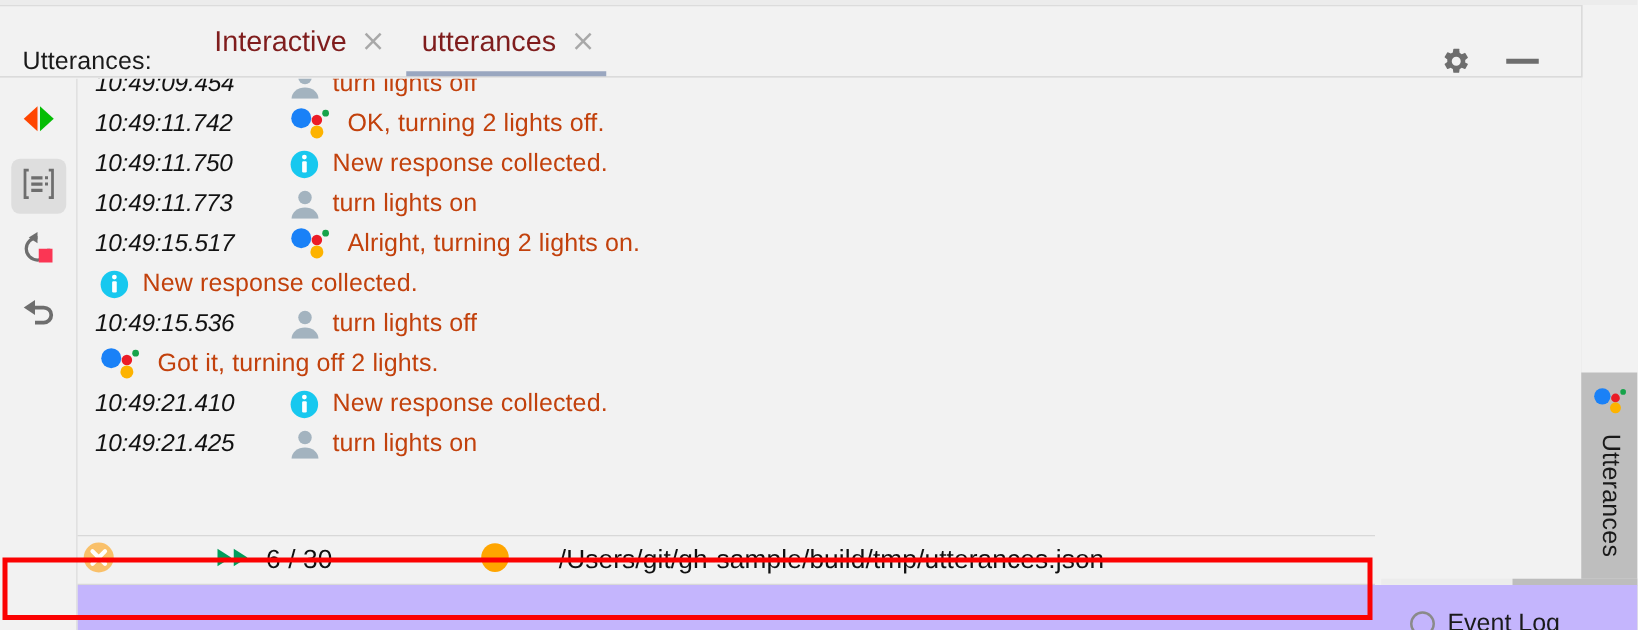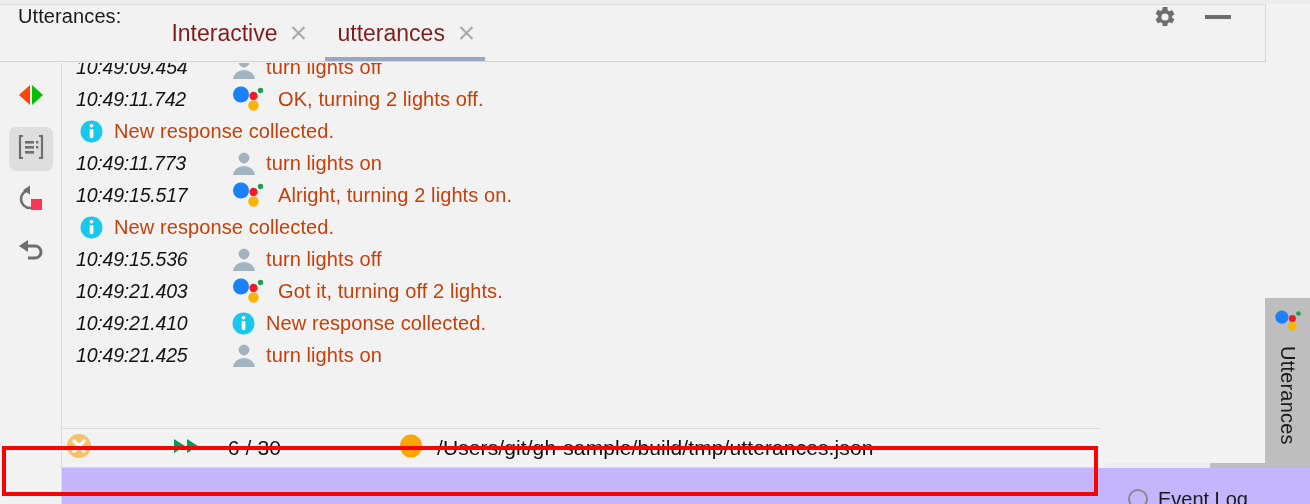--- a/index.html
+++ b/index.html
@@ -11,21 +11,21 @@
     -webkit-font-smoothing:antialiased;
   }
   .root { position:relative; width:1310px; height:504px; background:#f2f2f2; }
 
   
   .tabbar {
     position:absolute; left:0; top:4px; width:1265px; height:58px;
     background:#f2f2f2;
     border-top:1px solid #dcdcdc;
     border-bottom:1px solid #d4d4d4;
-    display:flex; align-items:flex-start;
+    display:flex; align-items:flex-end;
   }
   .tabbar-title {
     margin-left:18px; font-size:20px; color:#1a1a1a; letter-spacing:0.1px;
     white-space:nowrap;
   }
   .tabs { display:flex; align-items:stretch; height:100%; margin-left:34px; }
   .tab {
     position:relative; display:flex; align-items:center; height:100%;
     padding:0 14px 0 16px; cursor:default;
   }
@@ -252,20 +252,21 @@
             <svg width="34" height="26" viewBox="0 0 34 26" aria-hidden="true">
               <circle cx="10" cy="8.5" r="8" fill="#1a81f7"></circle>
               <circle cx="22.5" cy="10" r="4.2" fill="#eb1c26"></circle>
               <circle cx="22.5" cy="19.5" r="5.2" fill="#fdb300"></circle>
               <circle cx="29.5" cy="4.5" r="2.7" fill="#16a34a"></circle>
             </svg>
           </span>
           <span class="log-text">OK, turning 2 lights off.</span>
         </div>
         <div class="log-row">
+          <span class="log-time">10:49:11.750</span>
           <span class="log-icon">
             <svg width="25" height="25" viewBox="0 0 25 25" aria-hidden="true">
               <circle cx="12.5" cy="12.5" r="11" fill="#17c8ef"></circle>
               <circle cx="12.5" cy="6.6" r="1.9" fill="#ffffff"></circle>
               <rect x="10.7" y="10" width="3.7" height="9" rx="1" fill="#ffffff"></rect>
             </svg>
           </span>
           <span class="log-text">New response collected.</span>
         </div>
         <div class="log-row">
@@ -304,21 +305,20 @@
           <span class="log-time">10:49:15.536</span>
           <span class="log-icon">
             <svg width="26" height="24" viewBox="0 0 26 24" aria-hidden="true">
               <circle cx="13" cy="7" r="5.4" fill="#a3b3bf"></circle>
               <path d="M2.2,24 A10.8,9 0 0 1 23.8,24 Z" fill="#a3b3bf"></path>
             </svg>
           </span>
           <span class="log-text">turn lights off</span>
         </div>
         <div class="log-row assistant">
-          <span class="log-time">10:49:21.403</span>
           <span class="log-icon">
             <svg width="34" height="26" viewBox="0 0 34 26" aria-hidden="true">
               <circle cx="10" cy="8.5" r="8" fill="#1a81f7"></circle>
               <circle cx="22.5" cy="10" r="4.2" fill="#eb1c26"></circle>
               <circle cx="22.5" cy="19.5" r="5.2" fill="#fdb300"></circle>
               <circle cx="29.5" cy="4.5" r="2.7" fill="#16a34a"></circle>
             </svg>
           </span>
           <span class="log-text">Got it, turning off 2 lights.</span>
         </div>
@@ -379,24 +379,24 @@
       </span>
     </div>
 
     <div class="status-group" style="margin-left:79px;">
       <span>
         <svg width="30" height="20" viewBox="0 0 30 20" aria-hidden="true">
           <polygon points="2,3 2,17 13,10" fill="#009e5c"></polygon>
           <polygon points="15,3 15,17 26,10" fill="#009e5c"></polygon>
         </svg>
       </span>
-      <span class="status-text" style="margin-left:26px;">6 / 30</span>
-    </div>
-
-    <div class="status-group" style="margin-left:117px;">
+      <span class="status-text" style="margin-left:11px;">6 / 30</span>
+    </div>
+
+    <div class="status-group" style="margin-left:117px;gap:25px;">
       <span>
         <svg width="26" height="26" viewBox="0 0 26 26" aria-hidden="true">
           <ellipse cx="13" cy="13" rx="11" ry="11.5" fill="#ffa500"></ellipse>
         </svg>
       </span>
       <span class="status-text" style="margin-left:13px;">/Users/git/gh-sample/build/tmp/utterances.json</span>
     </div>
   </div>
 
   <div class="status-sep-line"></div>

